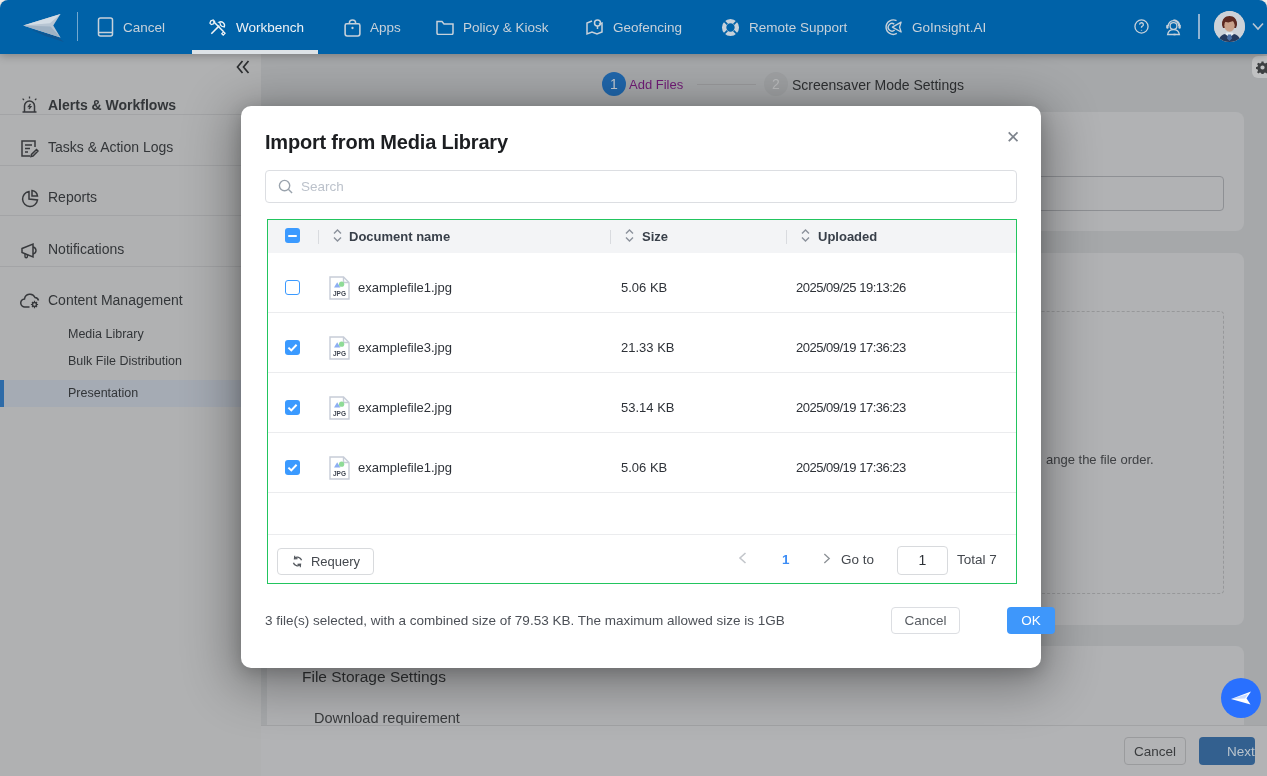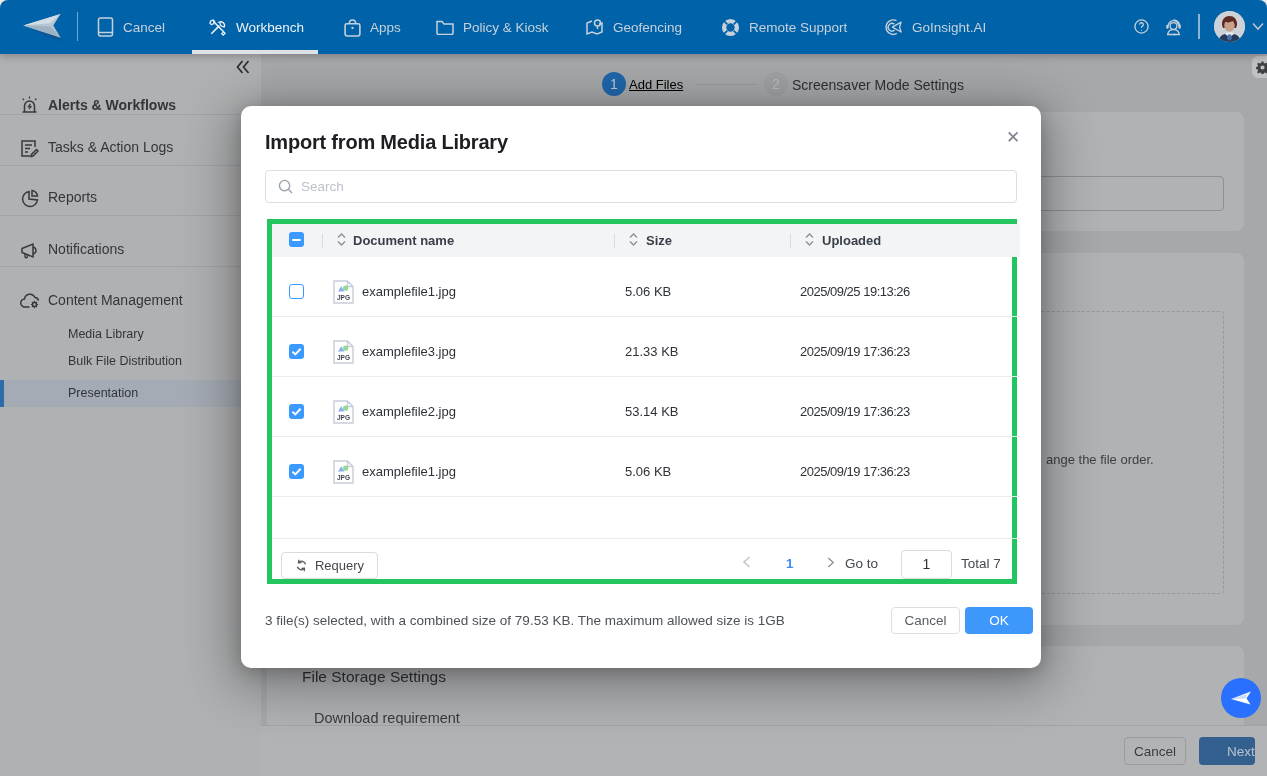--- a/index.html
+++ b/index.html
@@ -35,42 +35,42 @@
   .btn-dim-ghost { position:absolute; border:1px solid #9a9b9d; border-radius:4px; background:#b2b3b5; color:#3a3c3e; font-size:13.5px; display:flex; align-items:center; justify-content:center; }
   .btn-dim-primary { position:absolute; border-radius:4px; background:#33608f; color:#bac4cd; font-size:13.5px; display:flex; align-items:center; justify-content:center;padding-left:28px; }
   .float-btn { position:absolute; left:1221px; top:678px; width:40px; height:40px; border-radius:50%; background:#2970fe; z-index:60; display:flex; align-items:center; justify-content:center; }
 
   
   .modal { position:absolute; left:241px; top:106px; width:800px; height:562px; background:#fff; border-radius:10px; box-shadow:0 10px 50px 10px rgba(0,0,0,.32), 0 4px 16px rgba(0,0,0,.18); z-index:50; }
   .mtitle { position:absolute; left:24px; top:25px; font-size:20px; font-weight:bold; color:#1c1e21; letter-spacing:-0.2px; }
   .mclose { position:absolute; left:758px; top:18px; width:28px; height:28px; color:#7d838c; font-size:17px; line-height:28px; text-align:center; }
   .search { position:absolute; left:24px; top:64px; width:752px; height:33px; border:1px solid #dcdee2; border-radius:4px; display:flex; align-items:center; }
   .search .ph { color:#bcc2cb; font-size:13.5px; margin-left:8px; }
-  .tbl { position:absolute; left:26px; top:113px; width:750px; height:365px; border:5px solid #22c55e; }
+  .tbl { position:absolute; left:26px; top:113px; width:750px; height:365px; border:1px solid #22c55e; }
   .thead { position:absolute; left:0; top:0; width:748px; height:33px; background:#f3f4f6; display:flex; align-items:center; font-size:13px; font-weight:bold; color:#383f49; }
   .vsep { width:1px; height:14px; background:#d9dbdf; position:absolute; }
   .row { position:absolute; left:0; width:748px; height:60px; border-bottom:1px solid #ebecee; font-size:13px; color:#2e3238; }
   .cb { position:absolute; width:15px; height:15px; border-radius:3px; }
   .cb.on { background:#3b9aff; }
   .cb.off { background:#fff; border:1.8px solid #3b9aff; }
   .sort { display:inline-block; }
   .reqbtn { position:absolute; left:9px; top:13px; width:97px; height:27px; border:1px solid #d8dadd; border-radius:4px; display:flex; align-items:center; justify-content:center; gap:7px; color:#44484e; font-size:13px; }
   .pgno { position:absolute; top:0; height:50px; line-height:50px; font-size:13.5px; }
   .goto-input { position:absolute; top:11px; width:51px; height:29px; border:1px solid #d8dadd; border-radius:4px; text-align:center; line-height:27px; font-size:14px; color:#2e3238; }
   .mfoot-text { position:absolute; left:24px; top:507px; font-size:13.5px; color:#4c5057; }
   .btn-cancel { position:absolute; left:650px; top:501px; width:69px; height:27px; border:1px solid #dcdee2; border-radius:4px; color:#595d63; font-size:13.5px; display:flex; align-items:center; justify-content:center; background:#fff; }
-  .btn-ok { position:absolute; left:724px; top:501px; width:68px; height:27px; border-radius:4px; background:#3e97fb; color:#fff; font-size:13.5px; display:flex; align-items:center; justify-content:center; }
+  .btn-ok { position:absolute; left:766px; top:501px; width:48px; height:27px; border-radius:4px; background:#3e97fb; color:#fff; font-size:13.5px; display:flex; align-items:center; justify-content:center; }
 </style>
 </head>
 <body>
 
 <div class="main"></div>
 
 <div class="stc" style="left:602px;top:72px;background:#1f66ab;color:#c3cad1;">1</div>
-<span class="abs" style="left:629px;top:77px;font-size:13px;color:#000000;text-decoration:underline;">Add Files</span>
+<span class="abs" style="left:629px;top:77px;font-size:13px;color:#701a75;">Add Files</span>
 <div class="abs" style="left:697px;top:84px;width:59px;height:1px;background:#999a9c;"></div>
 <div class="stc" style="left:764px;top:72px;background:#9fa1a3;color:#bbbcbe;">2</div>
 <span class="abs" style="left:792px;top:77px;font-size:14px;color:#2e3032;">Screensaver Mode Settings</span>
 
 <div class="card" style="left:267px; top:112px; width:977px; height:119px;"></div>
 <div class="abs" style="left:287px; top:176px; width:937px; height:35px; border:1px solid #8e9094; border-radius:4px;"></div>
 <div class="card" style="left:267px; top:253px; width:977px; height:372px;"></div>
 <div class="abs" style="left:287px; top:311px; width:937px; height:283px; border:1px dashed #97989a; border-radius:4px;"></div>
 <div class="abs" style="left:1046px; top:452px; font-size:13px; color:#3f4144;">ange the file order.</div>
 <div class="card" style="left:267px; top:646px; width:977px; height:100px; border-radius:8px 8px 0 0;"></div>

